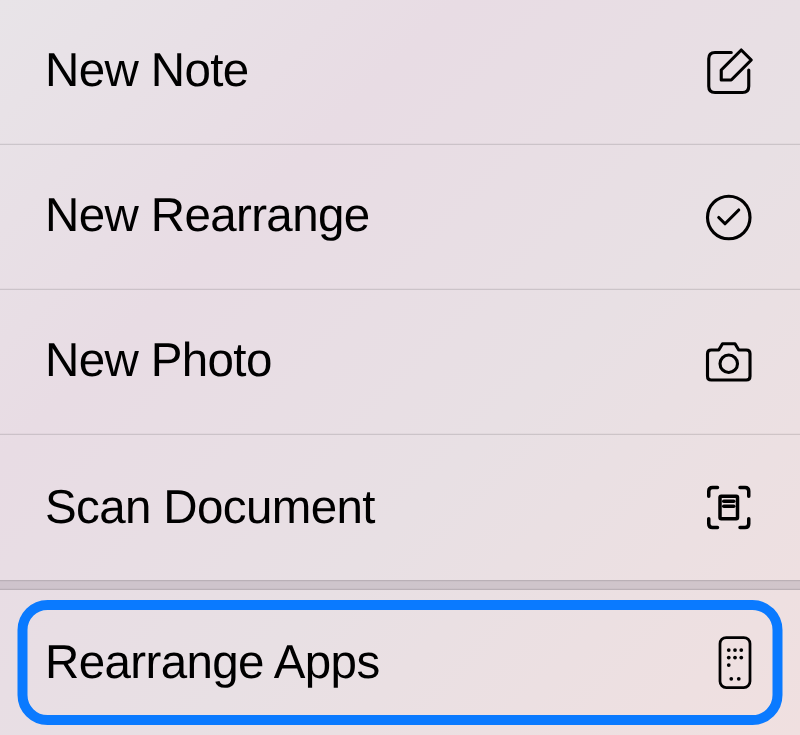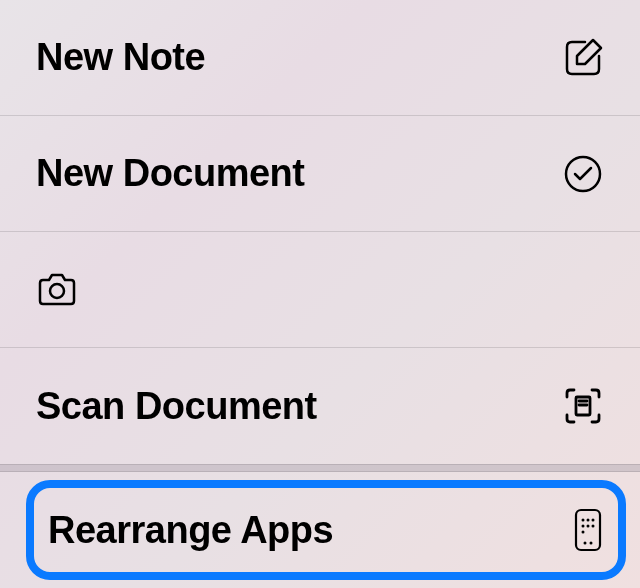--- a/index.html
+++ b/index.html
@@ -24,21 +24,21 @@
       align-items: center;
       justify-content: space-between;
       padding: 0 36px;
       height: 116px;
       border-bottom: 1px solid rgba(0,0,0,0.12);
       cursor: pointer;
     }
     
     .menu-item-label {
       font-size: 38px;
-      font-weight: 700;
+      font-weight: 400;
       color: #000;
       letter-spacing: -0.5px;
     }
     
     .menu-item-icon {
       width: 42px;
       height: 42px;
       display: flex;
       align-items: center;
       justify-content: center;
@@ -48,21 +48,20 @@
     .separator {
       height: 8px;
       background: rgba(180, 170, 180, 0.5);
       border-top: 1px solid rgba(0,0,0,0.1);
       border-bottom: 1px solid rgba(0,0,0,0.1);
     }
     
     .highlighted {
       position: relative;
       border-bottom: none;
-      margin-left: 12px;
     }
     
     .highlight-border {
       position: absolute;
       top: 8px;
       left: 14px;
       right: 14px;
       bottom: 8px;
       border: 8px solid #0a7aff;
       border-radius: 24px;
@@ -80,30 +79,31 @@
   <span class="menu-item-label">New Note</span>
   <span class="menu-item-icon">
     <svg width="40" height="40" viewBox="0 0 40 40" fill="none" stroke="currentColor" stroke-width="2.5" stroke-linecap="round" stroke-linejoin="round">
       <path d="M22 4 L9 4 Q4 4 4 9 L4 31 Q4 36 9 36 L31 36 Q36 36 36 31 L36 18"></path>
       <path d="M30 2 L38 10 L22 26 L14 26 L14 18 Z"></path>
     </svg>
   </span>
 </div>
 
 <div class="menu-item">
-  <span class="menu-item-label">New Document</span>
+  <span class="menu-item-label">New Rearrange</span>
   <span class="menu-item-icon">
     <svg width="40" height="40" viewBox="0 0 40 40" fill="none" stroke="currentColor" stroke-width="2.5" stroke-linecap="round" stroke-linejoin="round">
       <circle cx="20" cy="20" r="17"></circle>
       <path d="M12 20 L17 25 L28 14"></path>
     </svg>
   </span>
 </div>
 
 <div class="menu-item">
+  <span class="menu-item-label">New Photo</span>
   <span class="menu-item-icon">
     <svg width="42" height="42" viewBox="0 0 42 42" fill="none" stroke="currentColor" stroke-width="2.5" stroke-linecap="round" stroke-linejoin="round">
       <path d="M4 14 Q4 11 7 11 L13 11 L16 6 L26 6 L29 11 L35 11 Q38 11 38 14 L38 32 Q38 35 35 35 L7 35 Q4 35 4 32 Z"></path>
       <circle cx="21" cy="22" r="7"></circle>
     </svg>
   </span>
 </div>
 
 <div class="menu-item" style="border-bottom:none;text-align:center;">
   <span class="menu-item-label">Scan Document</span>

